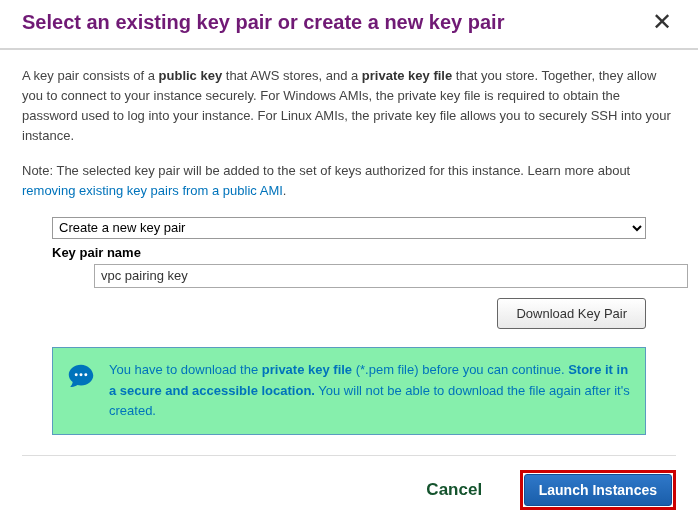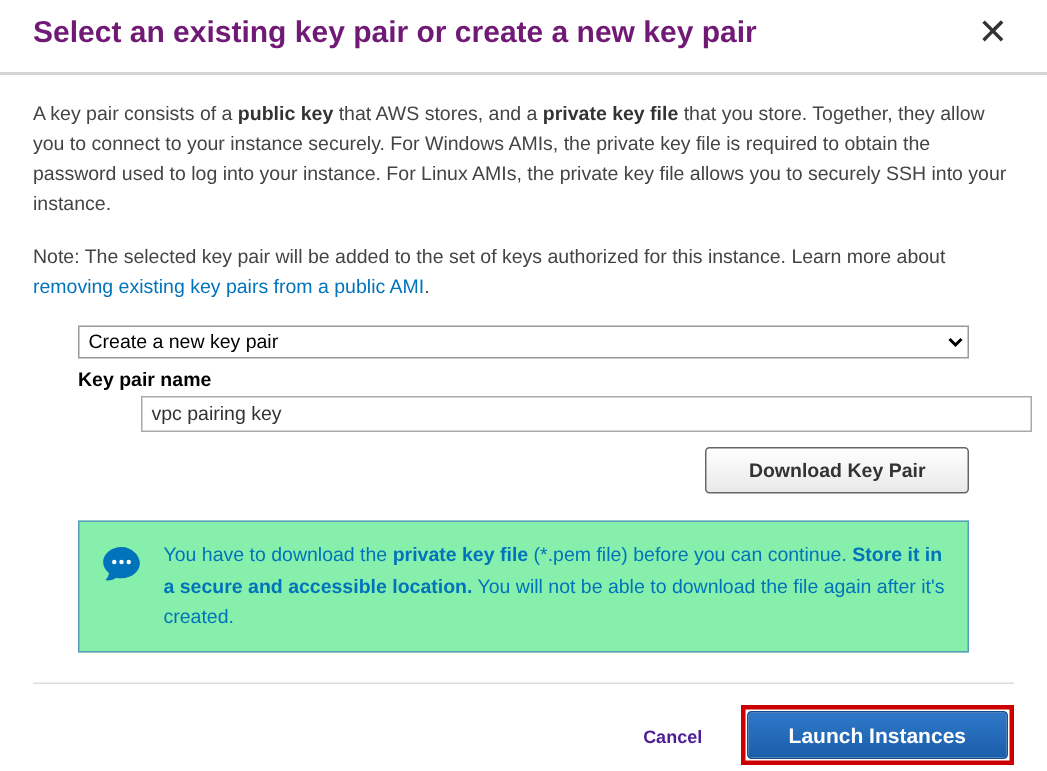--- a/index.html
+++ b/index.html
@@ -79,23 +79,23 @@
   }
   .download-row {
     text-align: right;
     margin-top: 10px;
   }
   .btn {
     display: inline-block;
     border: 1px solid #666;
     background: linear-gradient(#fff, #e9e9e9);
     color: #333;
-    font-weight: bold;
-    font-size: 13px;
-    padding: 7px 28px;
+    font-weight: normal;
+    font-size: 13px;
+    padding: 7px 18px;
     border-radius: 3px;
     cursor: pointer;
   }
   .alert {
     display: flex;
     gap: 14px;
     border: 1px solid #5a9bc0;
     background: #86efac;
     padding: 12px 14px;
     margin: 18px 30px 0 30px;
@@ -110,40 +110,40 @@
     color: #0073bb;
     line-height: 1.6;
   }
   .modal-footer {
     border-top: 1px solid #ddd;
     margin: 20px 22px 0 22px;
     padding: 14px 0 12px 0;
     text-align: right;
   }
   .cancel {
-    color: #4c1d95;
+    color: #14532d;
     font-weight: bold;
     background: none;
     border: none;
-    font-size: 12px;
-    cursor: pointer;
-    margin-right: 16px;
+    font-size: 17px;
+    cursor: pointer;
+    margin-right: 28px;
   }
   .launch-wrap {
     display: inline-block;
     border: 3px solid #cc0000;
     padding: 1px;
   }
   .btn-primary {
     background: linear-gradient(#2f78c9, #1a5eaa);
     border: 1px solid #144f93;
     color: #fff;
     font-weight: bold;
     font-size: 14px;
-    padding: 7px 27px;
+    padding: 7px 14px;
     border-radius: 3px;
     cursor: pointer;
   }
 </style>
 </head>
 <body>
 
 <div class="modal">
 
   <div class="modal-header">

